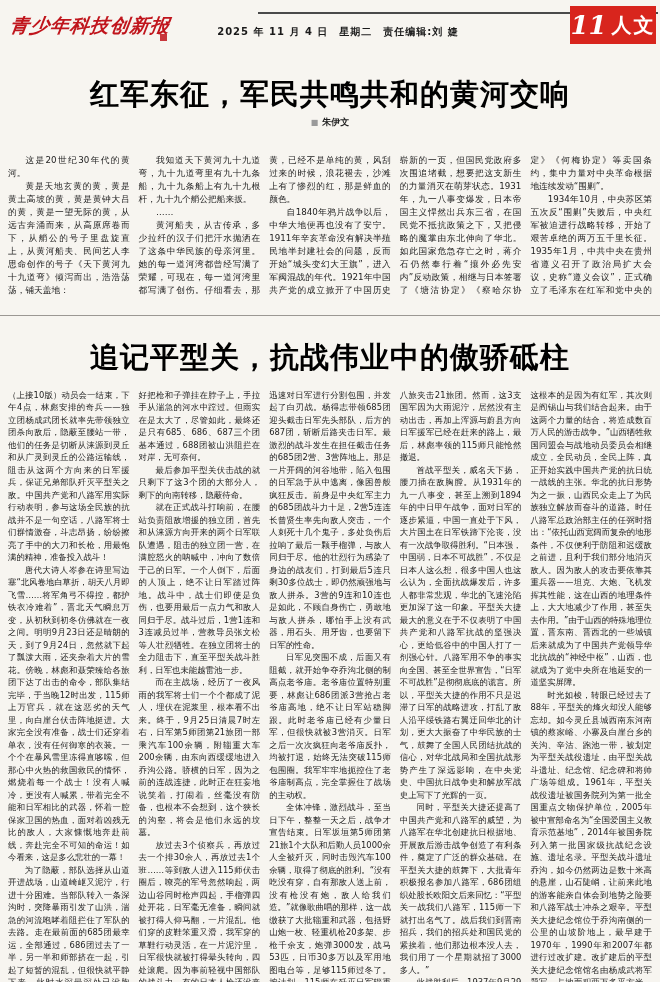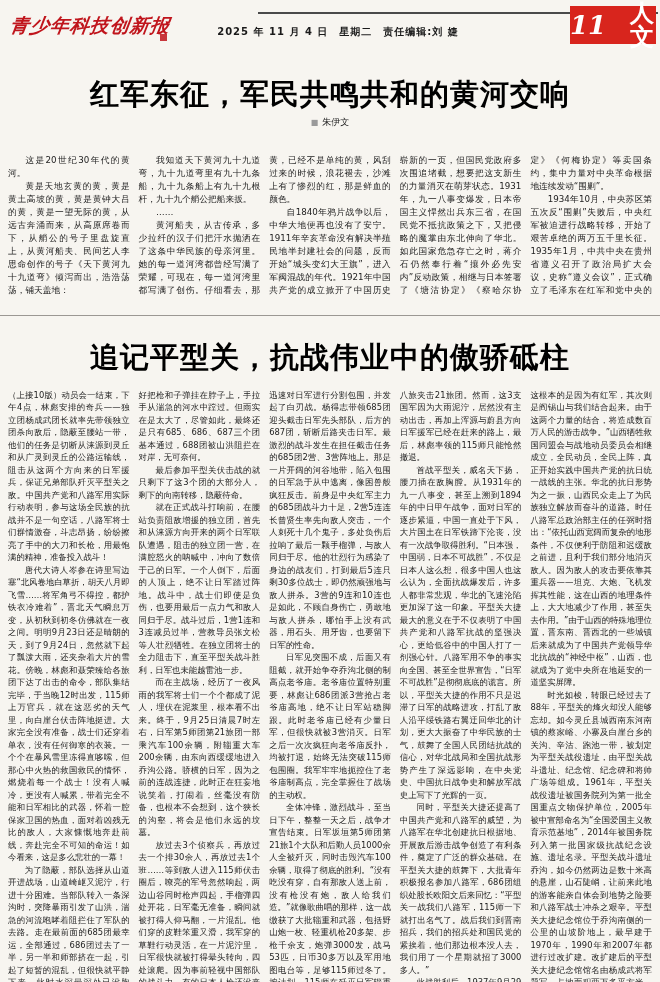--- a/index.html
+++ b/index.html
@@ -9,30 +9,30 @@
 
   
   .header { position:relative; height:52px; }
   .top-rule { position:absolute; left:250px; top:12px; width:400px; height:2px; background:#4a4a4a; }
   .masthead { position:absolute; left:2px; top:13px; color:#c0151c; font-size:19px; font-weight:bold;
               font-style:italic; letter-spacing:1px; transform:skewX(-8deg); white-space:nowrap; }
   .masthead-seal { position:absolute; left:152px; top:34px; width:7px; height:7px; background:#c0151c; opacity:.85; }
   .dateline { position:absolute; left:170px; top:25px; width:320px; text-align:center;
               font-size:10px; font-weight:bold; color:#1a1a1a; letter-spacing:1px; }
   .page-box { position:absolute; right:-4px; top:6px; width:86px; height:38px; background:#d8251d;
-              color:#fff; display:flex; align-items:center; justify-content:center; gap:5px;text-align:right; }
+              color:#fff; display:flex; align-items:center; justify-content:center; gap:5px; }
   .page-num { font-family:"DejaVu Serif", serif; font-style:italic; font-weight:bold; font-size:26px; line-height:1; }
-  .page-section { font-size:24px; font-weight:bold; letter-spacing:2px; line-height:1; }
+  .page-section { font-size:20px; font-weight:bold; letter-spacing:2px; line-height:1; }
 
   
   .headline { text-align:center; font-weight:bold; color:#000; font-size:29px;
               letter-spacing:1px; line-height:1.25; }
   .headline-1 { margin-top:24px; }
   .headline-2 { margin-top:23px; margin-bottom:13px; }
-  .byline { text-align:center; font-size:9px; color:#222; margin:4px 0 8px; }
+  .byline { text-align:center; font-size:9px; color:#222; margin:4px 0 8px;font-weight:bold; }
   .byline .sq { color:#9a9a9a; font-size:8px; margin-right:4px; }
 
   
   .cols { column-count:5; column-gap:9px; column-fill:auto; text-align:justify; color:#222; }
   .cols-a1 { height:152px; font-size:8.7px; line-height:13px;margin-top:25px; }
   .cols-a2 { height:632px; font-size:8.4px; line-height:12.5px; }
   .para { text-indent:2em; margin:0; }
   .para-first { text-indent:0; }
   .lead-in { font-weight:normal; }
 

